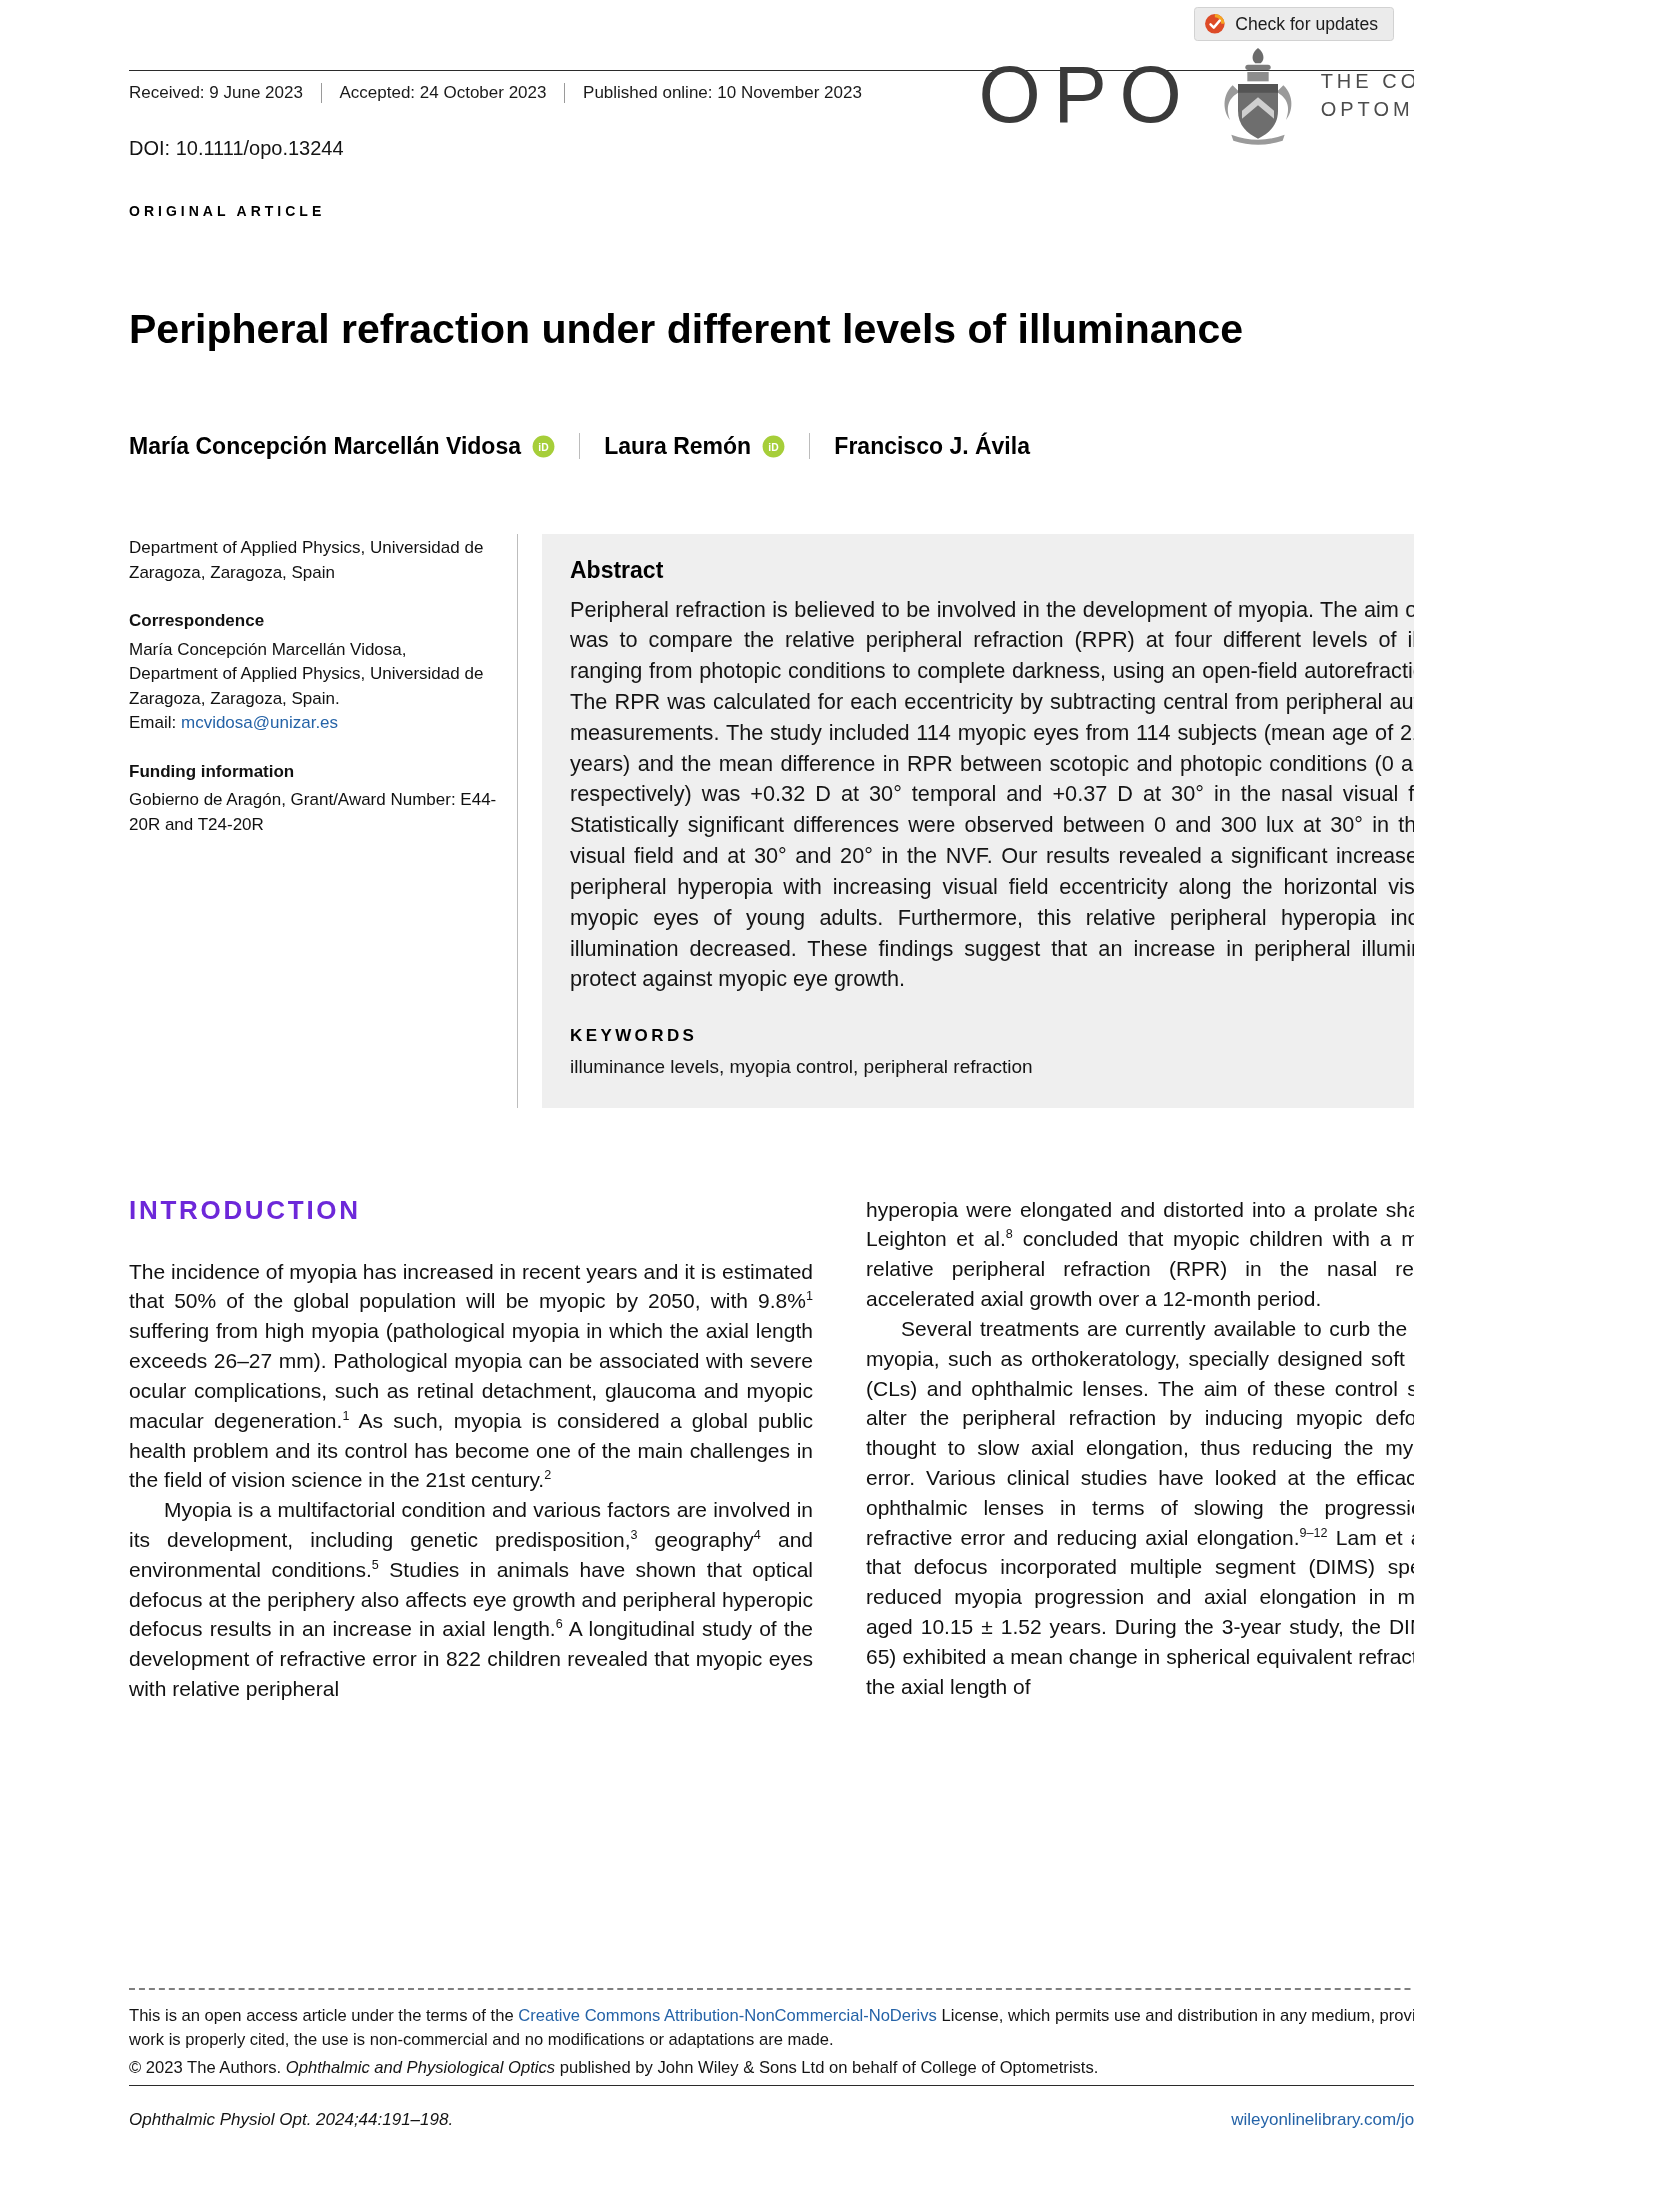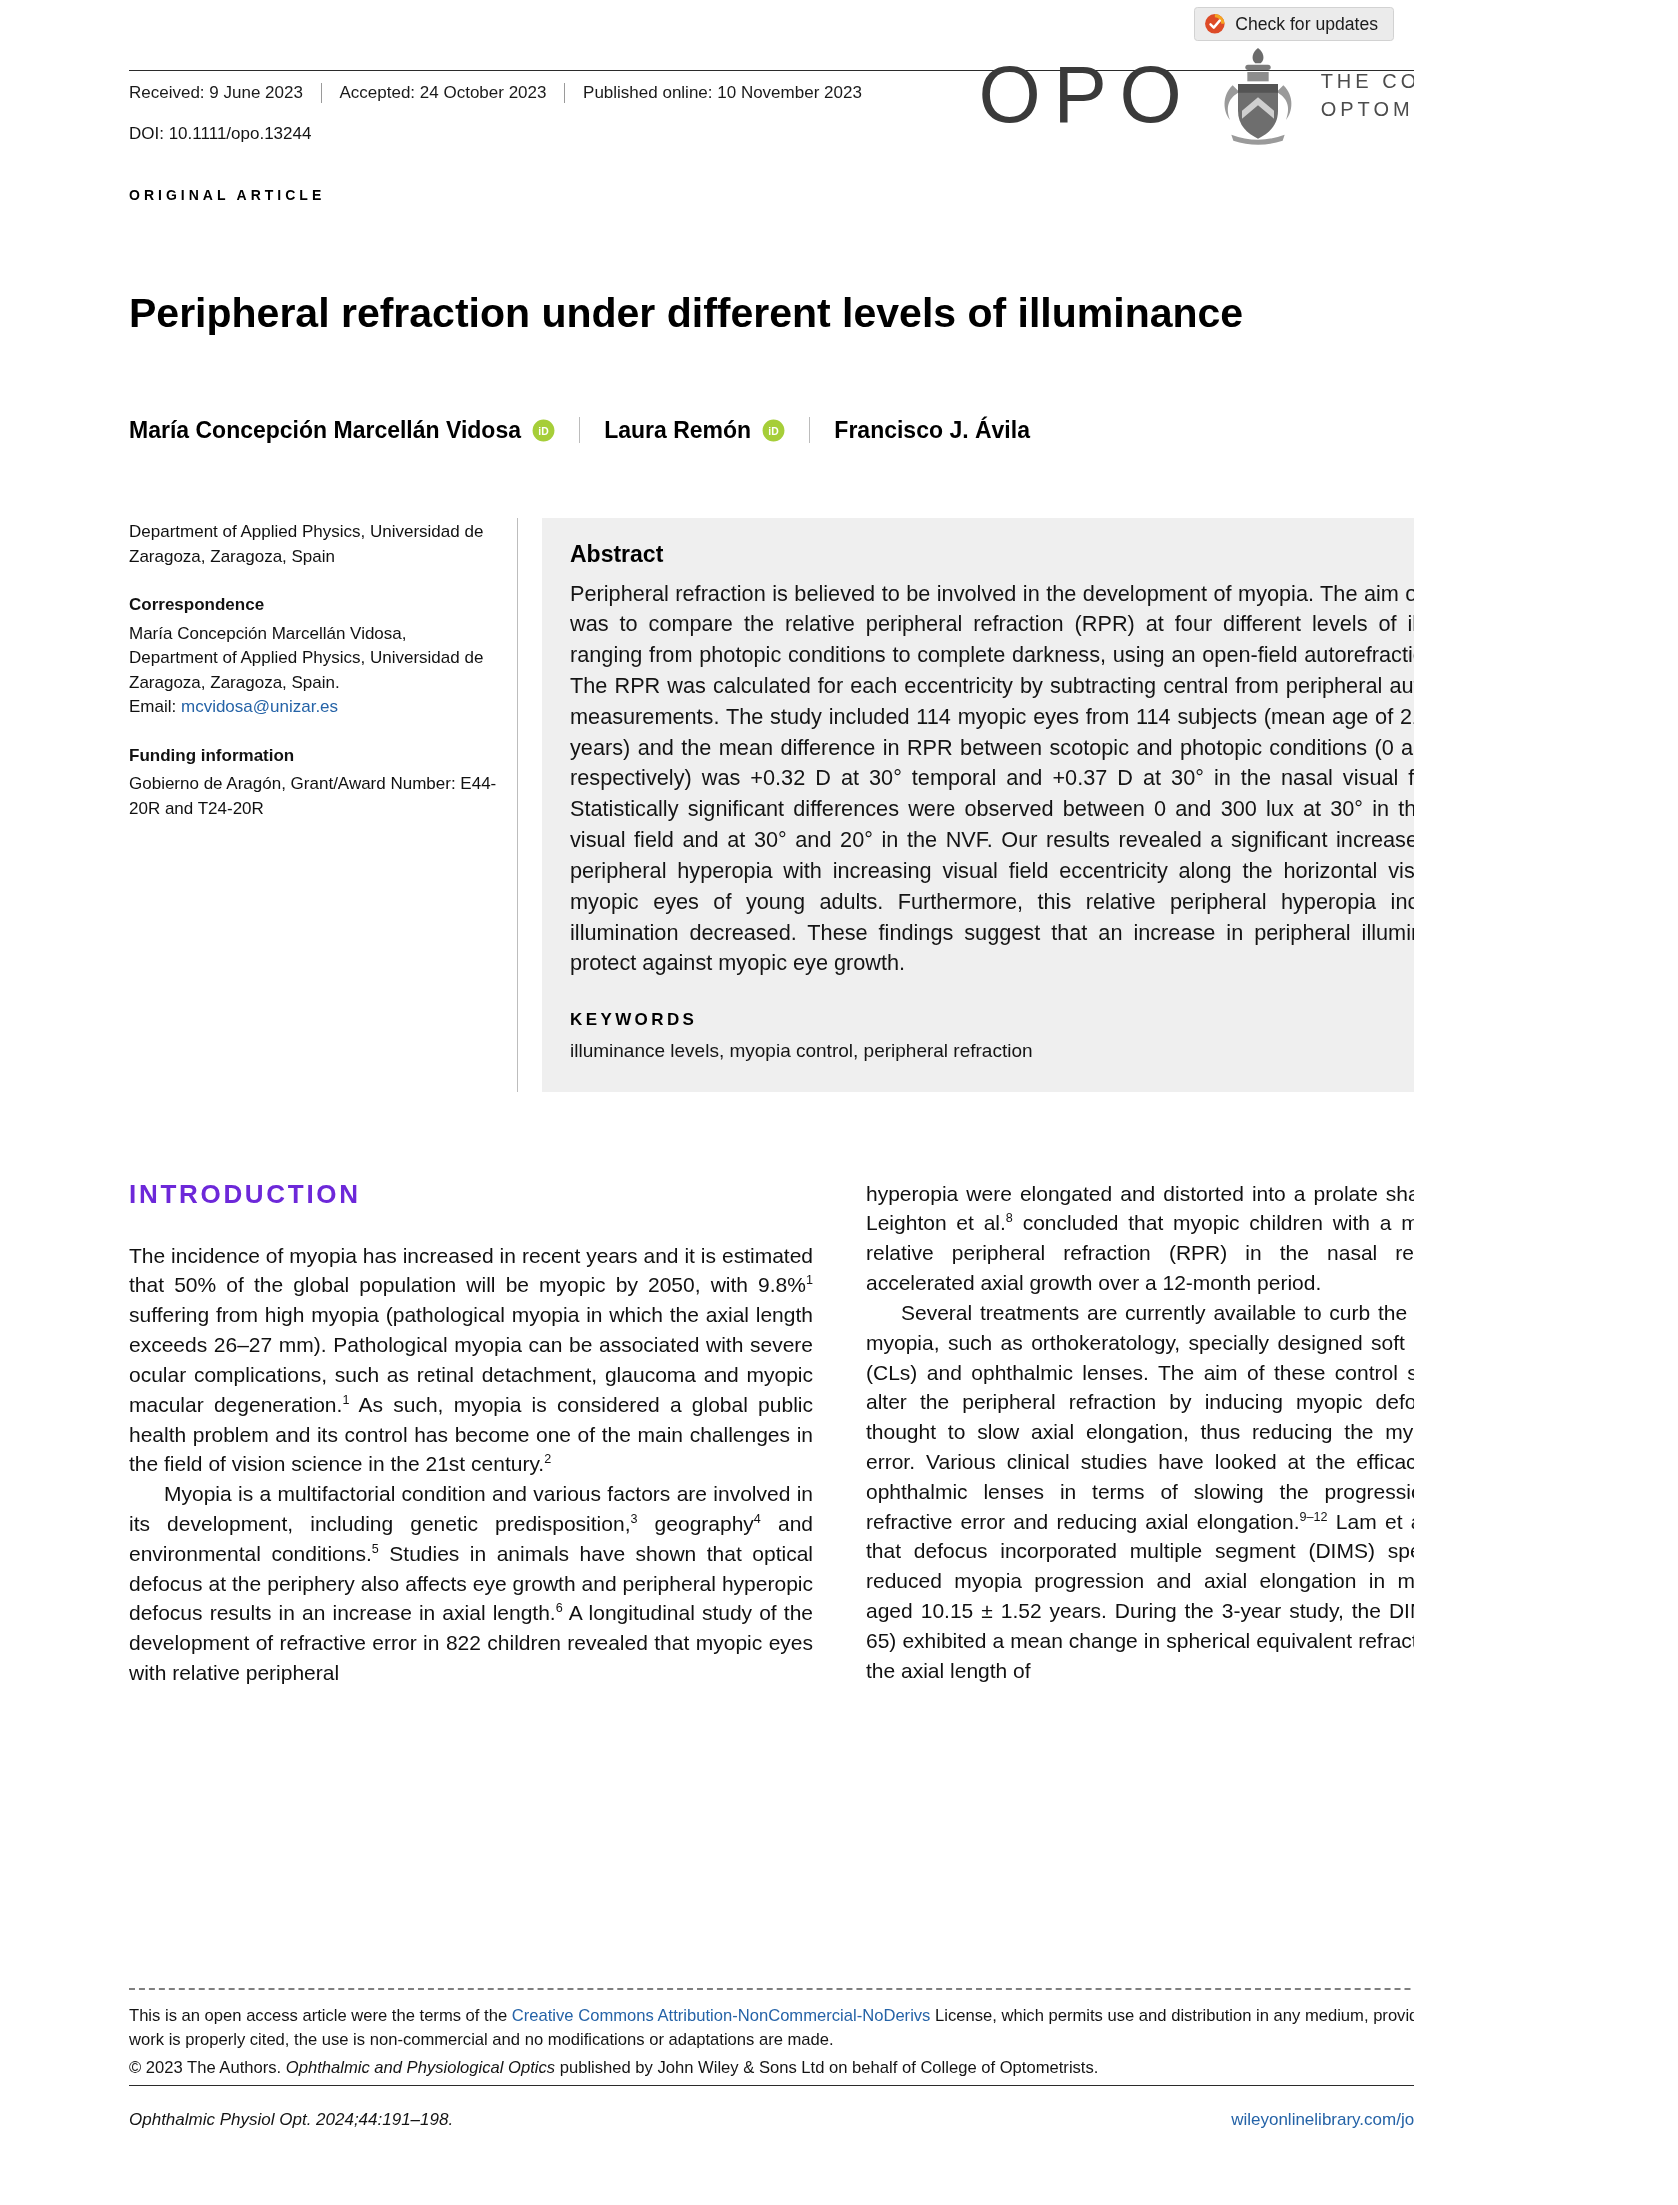--- a/index.html
+++ b/index.html
@@ -31,21 +31,21 @@
     padding:5.4px 15px 5.4px 9.5px;font-size:17.6px;color:#1c1c1c;cursor:pointer;
   }
   .check-badge svg{display:block;}
 
   
   .dates{
     margin-top:70px;border-top:1.4px solid var(--rule);padding-top:10.8px;
     font-size:17px;display:flex;align-items:center;color:#1a1a1a;line-height:1.3;
   }
   .vsep{width:1.4px;height:20px;background:#9a9a9a;margin:0 17.6px;flex:0 0 auto;}
-  .doi{margin-top:20px;font-size:17px;}
+  .doi{margin-top:33px;font-size:20px;}
   .article-type{margin-top:43px;font-size:14px;font-weight:700;letter-spacing:4px;color:#000;}
 
   
   .brand{position:absolute;top:43px;right:0;display:flex;align-items:center;gap:23px;}
   .opo-wordmark{font-size:80px;font-weight:300;letter-spacing:0.16em;color:#3a3a3a;line-height:1;}
   .college{font-size:20px;letter-spacing:0.2em;color:#4c4c4c;line-height:1.4;font-weight:400;}
 
   
   h1.title{margin:88px 0 0;font-size:41px;line-height:1.12;font-weight:700;color:#000;}
   .authors{margin-top:80px;display:flex;align-items:center;font-size:23px;font-weight:700;color:#000;}
@@ -196,21 +196,21 @@
       </section>
       <section>
         <p class="body-p">hyperopia were elongated and distorted into a prolate shape.<sup>7</sup> Recently, Leighton et al.<sup>8</sup> concluded that myopic children with a more hyperopic relative peripheral refraction (RPR) in the nasal retina exhibited accelerated axial growth over a 12-month period.</p>
         <p class="body-p indent">Several treatments are currently available to curb the progression of myopia, such as orthokeratology, specially designed soft contact lenses (CLs) and ophthalmic lenses. The aim of these control strategies is to alter the peripheral refraction by inducing myopic defocus, which is thought to slow axial elongation, thus reducing the myopic refractive error. Various clinical studies have looked at the efficacy of CLs and ophthalmic lenses in terms of slowing the progression of myopic refractive error and reducing axial elongation.<sup>9–12</sup> Lam et al.<sup>11</sup> concluded that defocus incorporated multiple segment (DIMS) spectacle lenses reduced myopia progression and axial elongation in myopic children aged 10.15 ± 1.52 years. During the 3-year study, the DIMS group (<i>n</i> = 65) exhibited a mean change in spherical equivalent refraction (SER) and the axial length of</p>
       </section>
     </div>
   </div>
 
   <div class="footnote">
     <div>
-      <span>This is an open access article were the terms of the </span><a class="link">Creative Commons Attribution-NonCommercial-NoDerivs</a><span> License, which permits use and distribution in any medium, provided the original work is properly cited, the use is non-commercial and no modifications or adaptations are made.</span>
+      <span>This is an open access article under the terms of the </span><a class="link">Creative Commons Attribution-NonCommercial-NoDerivs</a><span> License, which permits use and distribution in any medium, provided the original work is properly cited, the use is non-commercial and no modifications or adaptations are made.</span>
     </div>
     <div class="copyright">
       <span>© 2023 The Authors. </span><i>Ophthalmic and Physiological Optics</i><span> published by John Wiley &amp; Sons Ltd on behalf of College of Optometrists.</span>
     </div>
   </div>
 
   <div class="bottombar">
     <span class="cite">Ophthalmic Physiol Opt. 2024;44:191–198.</span>
     <span class="bottom-right">
       <a class="link">wileyonlinelibrary.com/journal/opo</a>

